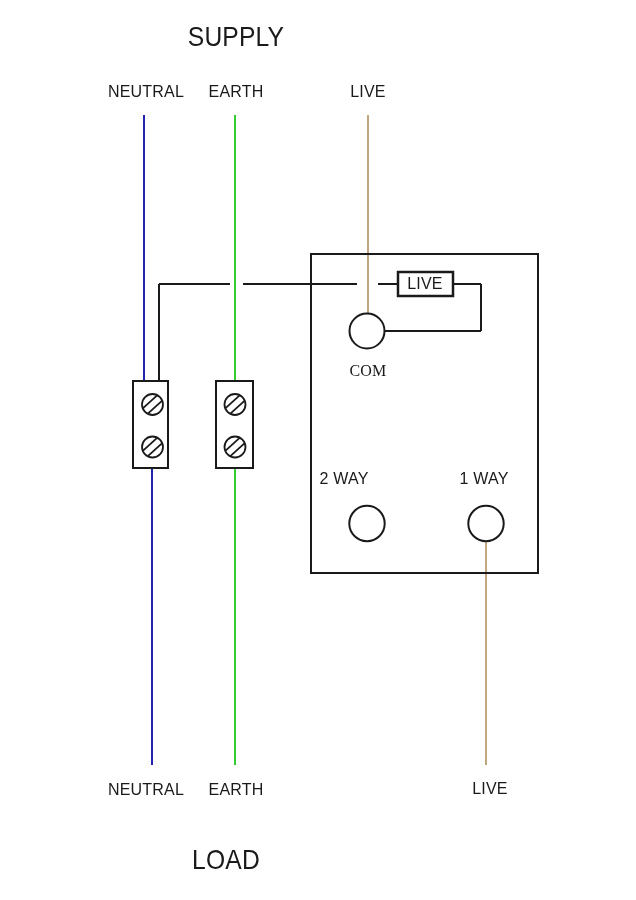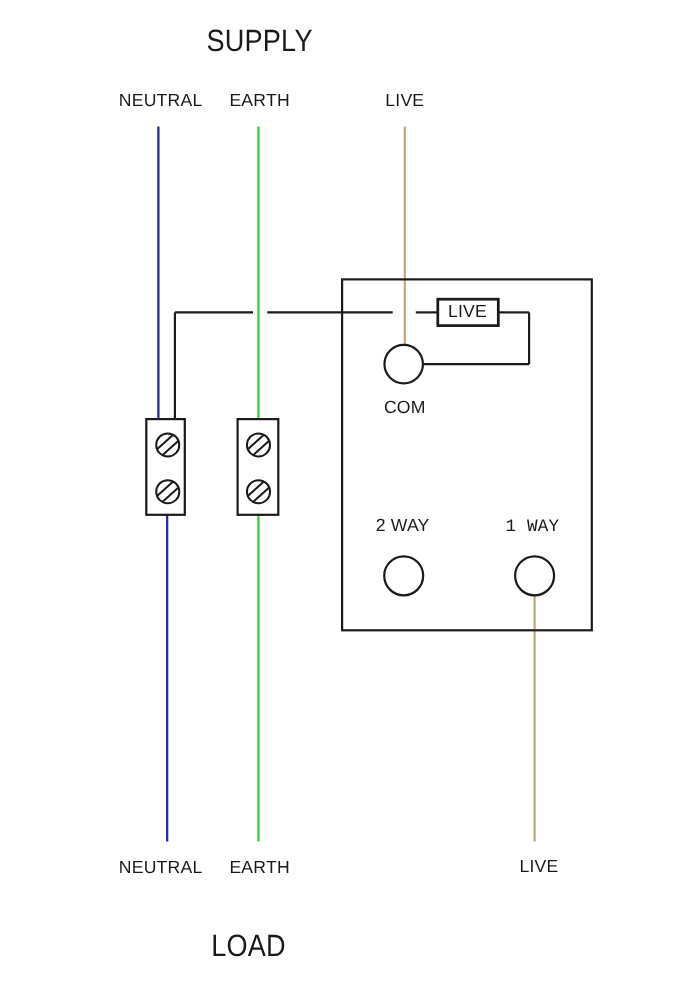--- a/index.html
+++ b/index.html
@@ -85,23 +85,23 @@
     </g>
   </svg>
 
   <div class="lbl title" style="left:236px; top:23px;">SUPPLY</div>
 
   <div class="lbl" style="left:146px; top:84px;">NEUTRAL</div>
   <div class="lbl" style="left:236px; top:84px;">EARTH</div>
   <div class="lbl" style="left:368px; top:84px;">LIVE</div>
 
   <div class="lbl" style="left:425px; top:276px;">LIVE</div>
-  <div class="lbl" style="left:368px; top:363px;">COM</div>
-  <div class="lbl" style="left:366px; top:471px;">2 WAY</div>
-  <div class="lbl" style="left:484px; top:471px;font-family:Liberation Mono, monospace;">1 WAY</div>
+  <div class="lbl" style="left:368px; top:363px;font-family:Liberation Serif, serif;">COM</div>
+  <div class="lbl" style="left:344px; top:471px;">2 WAY</div>
+  <div class="lbl" style="left:484px; top:471px;">1 WAY</div>
 
   <div class="lbl" style="left:146px; top:782px;">NEUTRAL</div>
   <div class="lbl" style="left:236px; top:782px;">EARTH</div>
   <div class="lbl" style="left:490px; top:781px;">LIVE</div>
 
   <div class="lbl title" style="left:226px; top:846px;">LOAD</div>
 
 </div>
 
 </body></html>

